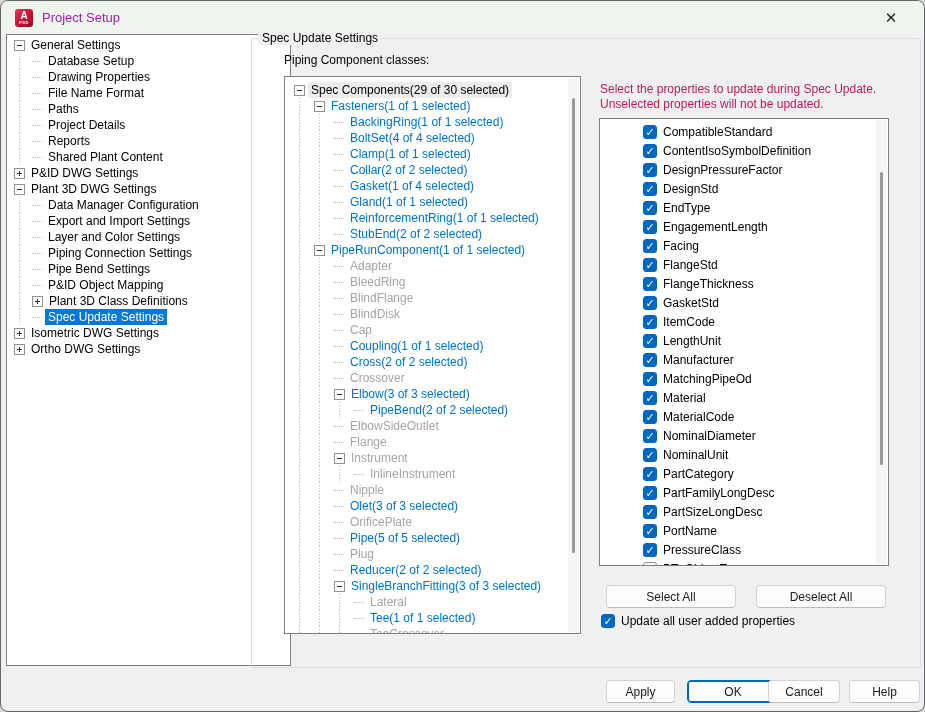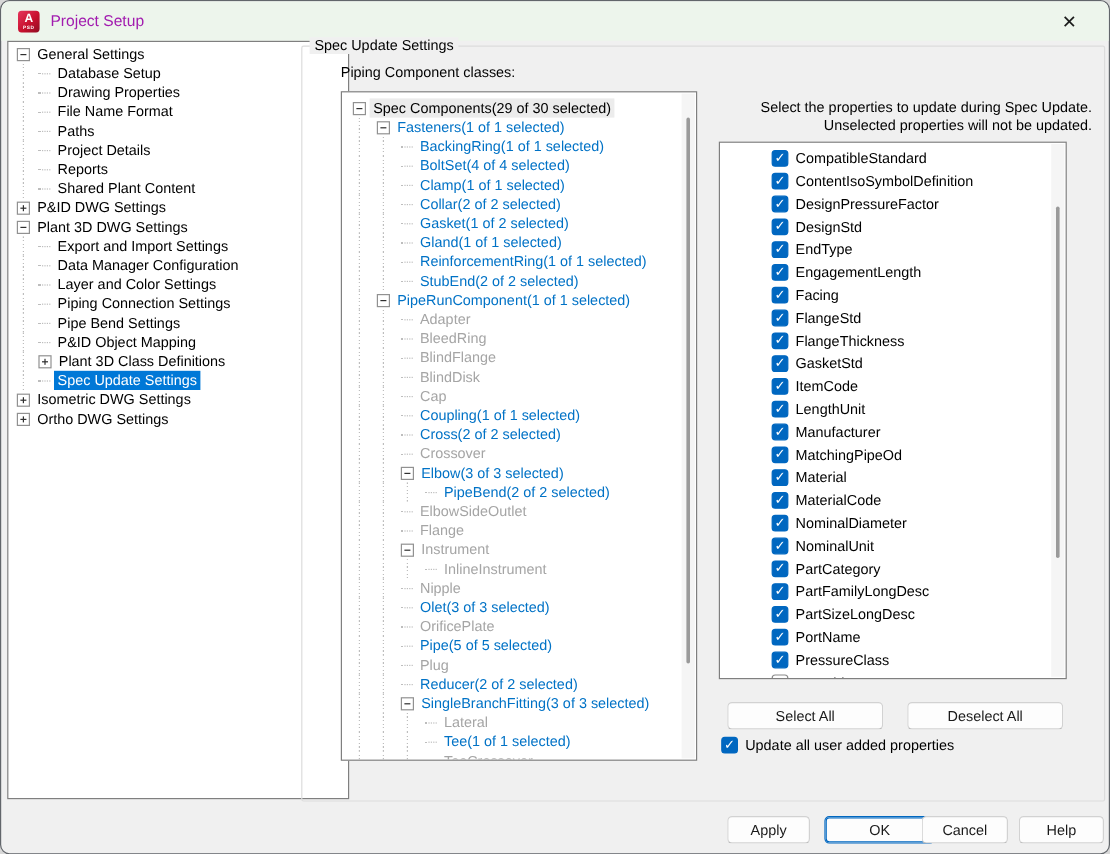--- a/index.html
+++ b/index.html
@@ -72,21 +72,21 @@
   
   .classes-label { position:absolute; left:283px; top:52px; font-size:12px; color:#000; }
   .tree-box {
     position:absolute; left:283px; top:75px; width:297px; height:558px;
     background:#fff; border:1px solid #7f7f7f; overflow:hidden; padding-top:5px;
   }
   .vtrack { position:absolute; top:1px; bottom:1px; right:1px; width:11px; background:#F5F5F5; }
   .vthumb { position:absolute; left:4px; width:3px; background:#9A9A9A; border-radius:2px; }
 
   
-  .instructions { position:absolute; left:599px; top:81px; width:310px; font-size:12px; color:#000000; line-height:15px;text-align:right; }
+  .instructions { position:absolute; left:599px; top:81px; width:310px; font-size:12px; color:#be185d; line-height:15px; }
   .props-box {
     position:absolute; left:598px; top:117px; width:290px; height:448px;
     background:#fff; border:1px solid #7f7f7f; overflow:hidden; padding-top:3px;
   }
   .prow { display:flex; align-items:center; height:19px; padding-left:43px; white-space:nowrap; }
   .cb {
     flex:0 0 auto; width:14px; height:14px; margin-right:6px; border-radius:3px;
     border:1px solid #8a8a8a; background:#fff;
     display:flex; align-items:center; justify-content:center;
     font-size:11px; color:#fff; line-height:14px;
@@ -180,27 +180,27 @@
       </div>
       <div class="trow">
         <span class="sp" style="width: 7px;"></span>
         <span class="exp"></span>
         <span class="tlabel">Plant 3D DWG Settings</span>
       </div>
       <div class="trow">
         <span class="sp" style="width: 7px;"></span>
         <span class="guide" style="width: 18px; background-position: 5px 0px;"></span>
         <span class="stub"></span>
+        <span class="tlabel">Data Manager Configuration</span>
+      </div>
+      <div class="trow">
+        <span class="sp" style="width: 7px;"></span>
+        <span class="guide" style="width: 18px; background-position: 5px 0px;"></span>
+        <span class="stub"></span>
         <span class="tlabel">Export and Import Settings</span>
-      </div>
-      <div class="trow">
-        <span class="sp" style="width: 7px;"></span>
-        <span class="guide" style="width: 18px; background-position: 5px 0px;"></span>
-        <span class="stub"></span>
-        <span class="tlabel">Data Manager Configuration</span>
       </div>
       <div class="trow">
         <span class="sp" style="width: 7px;"></span>
         <span class="guide" style="width: 18px; background-position: 5px 0px;"></span>
         <span class="stub"></span>
         <span class="tlabel">Layer and Color Settings</span>
       </div>
       <div class="trow">
         <span class="sp" style="width: 7px;"></span>
         <span class="guide" style="width: 18px; background-position: 5px 0px;"></span>
@@ -290,21 +290,21 @@
         <span class="guide" style="width: 20px; background-position: 5px 0px;"></span>
         <span class="guide" style="width: 20px; background-position: 5px 0px;"></span>
         <span class="stub"></span>
         <span class="tlabel active">Collar(2 of 2 selected)</span>
       </div>
       <div class="trow">
         <span class="sp" style="width: 9px;"></span>
         <span class="guide" style="width: 20px; background-position: 5px 0px;"></span>
         <span class="guide" style="width: 20px; background-position: 5px 0px;"></span>
         <span class="stub"></span>
-        <span class="tlabel active">Gasket(1 of 2 selected)</span>
+        <span class="tlabel active">Gasket(1 of 4 selected)</span>
       </div>
       <div class="trow">
         <span class="sp" style="width: 9px;"></span>
         <span class="guide" style="width: 20px; background-position: 5px 0px;"></span>
         <span class="guide" style="width: 20px; background-position: 5px 0px;"></span>
         <span class="stub"></span>
         <span class="tlabel active">Gland(1 of 1 selected)</span>
       </div>
       <div class="trow">
         <span class="sp" style="width: 9px;"></span>

